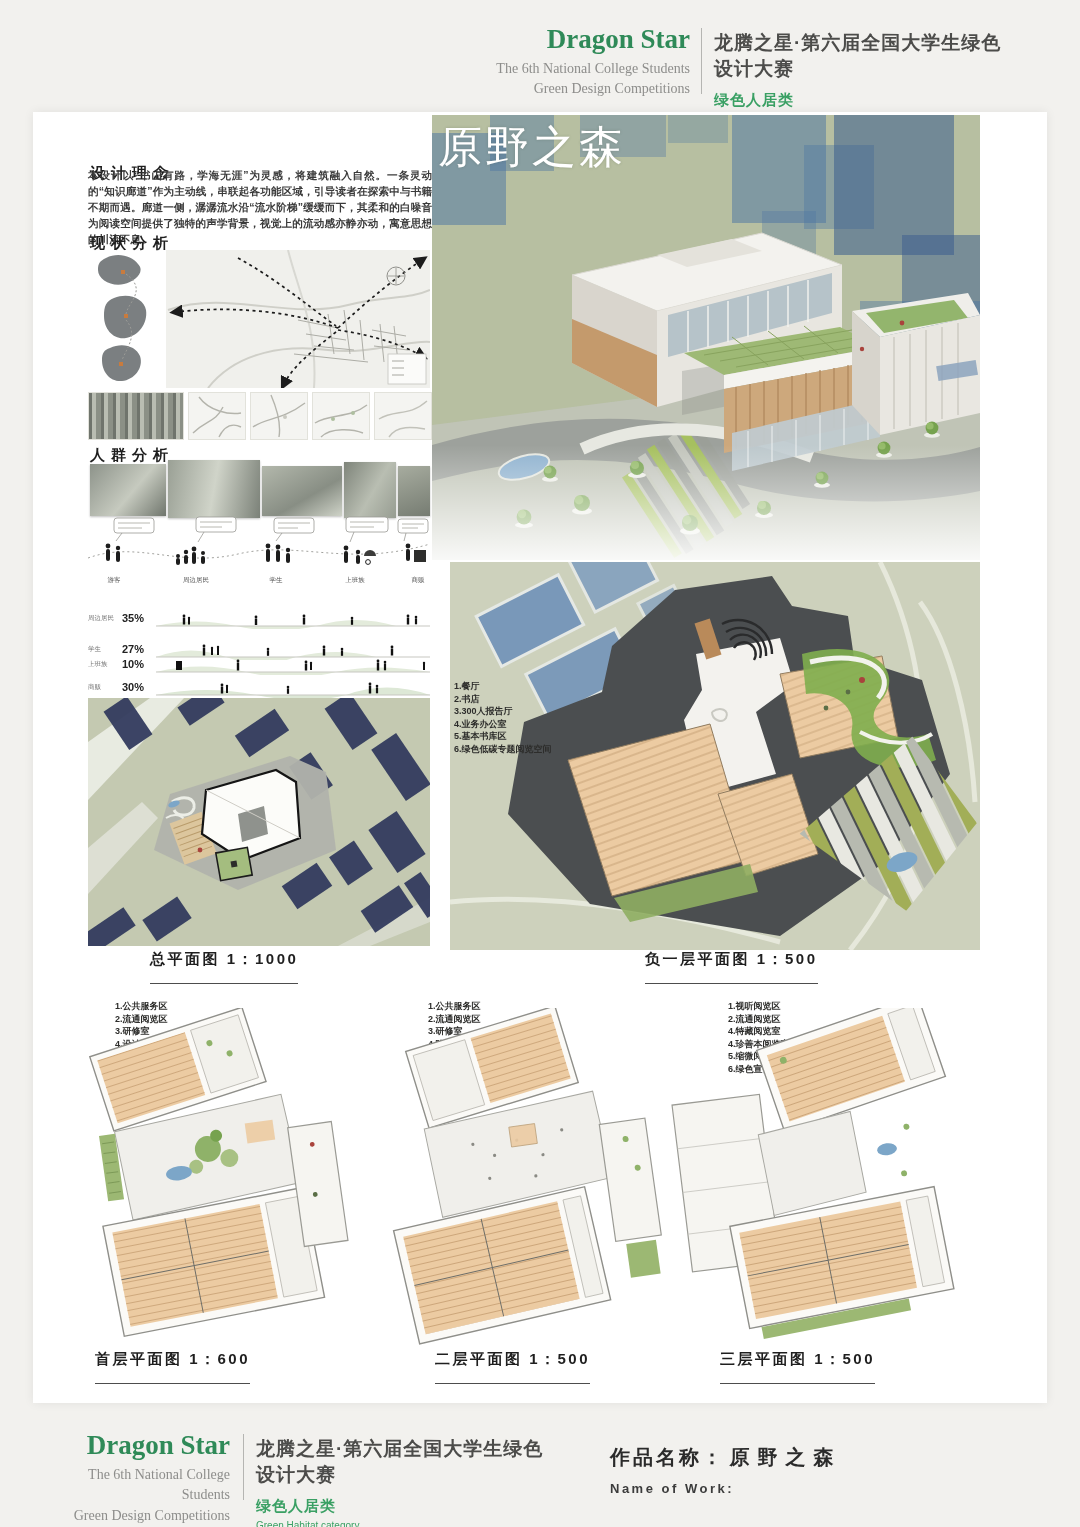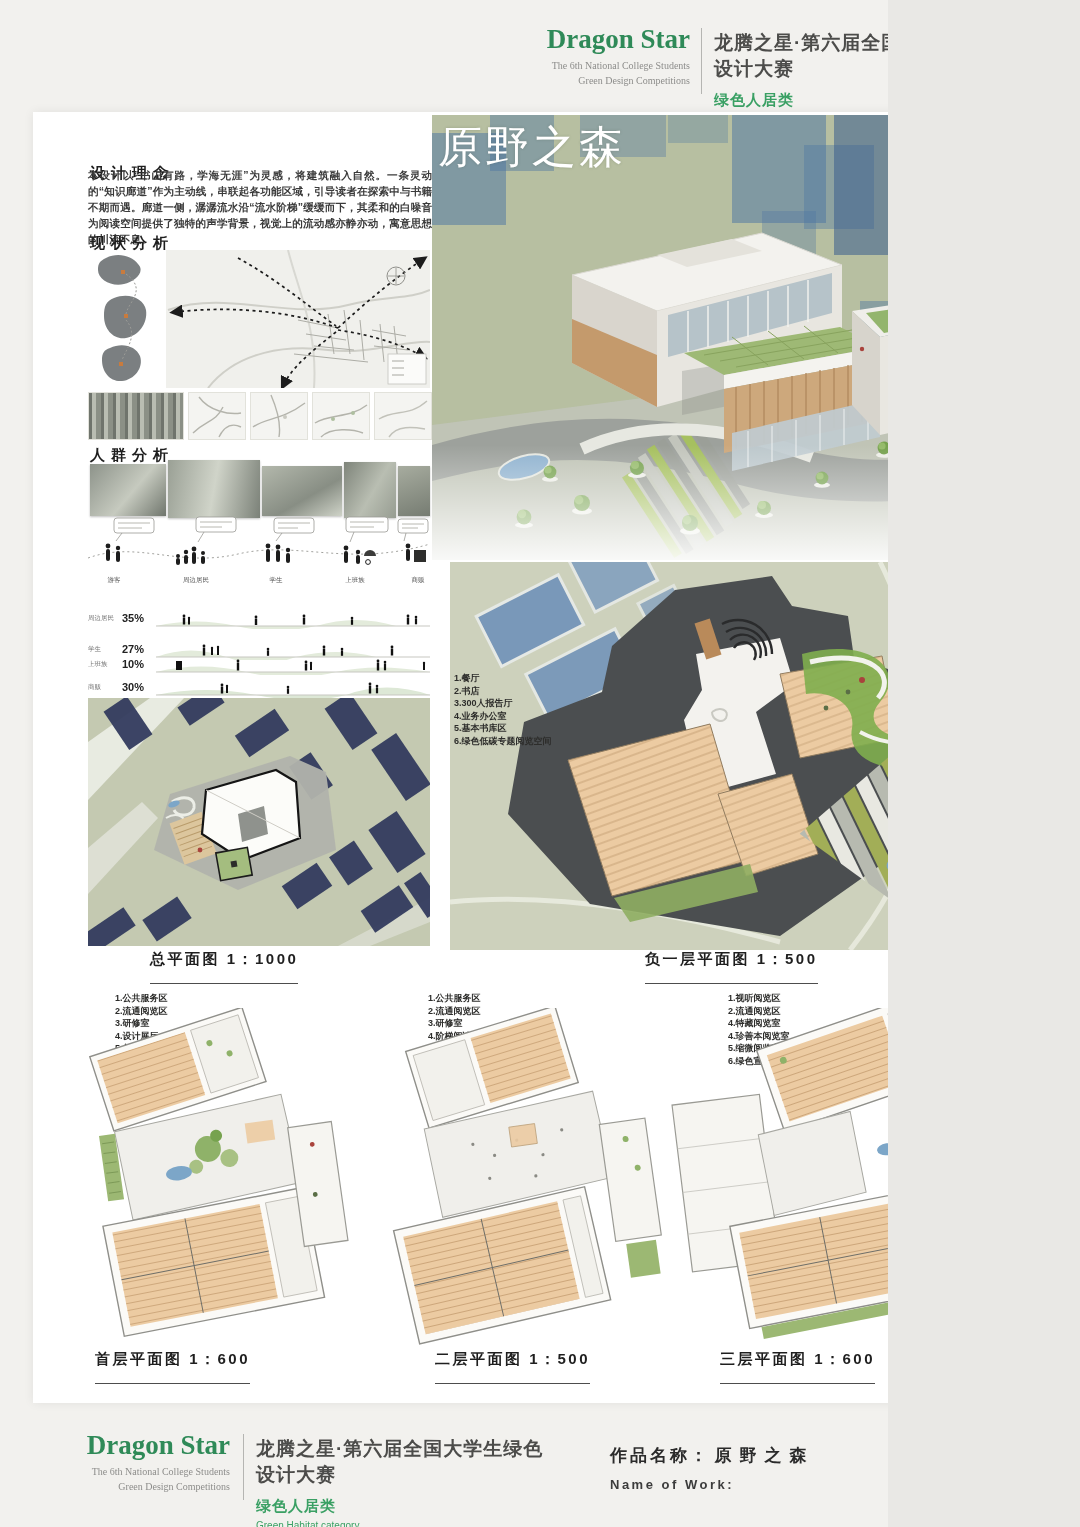--- a/index.html
+++ b/index.html
@@ -1,46 +1,46 @@
 <!DOCTYPE html>
 <html><head>
 <meta charset="utf-8">
 <style>
   html,body{margin:0;padding:0;background:#e9e8e5;}
-  #page{position:relative;width:888px;height:1527px;background:#f2f1ee;overflow:hidden;
+  #page{position:relative;width:1080px;height:1527px;background:#f2f1ee;overflow:hidden;
         font-family:"Liberation Sans",sans-serif;color:#222;}
   .abs{position:absolute;}
   
   .brand{font-family:"Liberation Serif",serif;font-weight:bold;color:#2f8a58;font-size:27px;line-height:1;}
-  .brand-sub{font-family:"Liberation Serif",serif;color:#8d8d8b;font-size:10px;line-height:1.45;text-align:right;}
+  .brand-sub{font-family:"Liberation Serif",serif;color:#8d8d8b;font-size:14px;line-height:1.45;text-align:right;}
   .vdiv{width:1px;background:#b5b5b2;}
   .comp-title{font-size:19px;font-weight:bold;color:#4c4c4a;letter-spacing:1px;}
   .cat-cn{font-size:15px;font-weight:bold;color:#3aa064;letter-spacing:1px;}
   .cat-en{font-size:10px;color:#3aa064;}
   
   #board{position:absolute;left:33px;top:112px;width:1014px;height:1291px;background:#ffffff;
          box-shadow:0 0 10px rgba(0,0,0,0.07);}
   .sec-head{font-size:15px;font-weight:bold;color:#1e1e1e;letter-spacing:6px;}
   .concept-body{width:344px;font-size:10.6px;font-weight:600;color:#3a3a3a;line-height:1.5;text-align:justify;}
   .caption{font-size:15px;font-weight:bold;color:#1f1f1f;letter-spacing:2.5px;border-bottom:1.5px solid #4d4d4d;padding-bottom:14px;}
-  .legend{font-size:9px;font-weight:bold;color:#2d2d2b;line-height:1.4;}
+  .legend{font-size:9px;font-weight:bold;color:#2d2d2b;line-height:1.4;margin-top:8px;}
   .legend span{display:block;}
   .grp-label{font-size:6.5px;color:#555;transform-origin:center;}
   .pct-label{font-size:6.5px;color:#777;display:inline-block;width:34px;}
   .pct-val{font-size:11px;font-weight:bold;color:#222;display:inline-block;width:34px;}
   .pct-row{position:absolute;left:0;display:flex;align-items:center;height:22px;}
   .ticks{font-size:5.5px;color:#666;word-spacing:5.4px;letter-spacing:0;}
   .photo{position:absolute;box-shadow:0 1px 2px rgba(0,0,0,.25);}
   .thumb{position:absolute;top:0;background:#f4f4f1;border:1px solid #e2e2db;}
   
   .hero-title{font-size:44px;color:#fff;letter-spacing:3px;line-height:1;text-shadow:0 0 3px rgba(60,70,50,.25);}
   .hero-sub{font-size:19.5px;color:#fff;letter-spacing:1.5px;border-bottom:2px solid rgba(255,255,255,.95);
             padding-bottom:3px;text-shadow:0 0 3px rgba(60,70,50,.25);}
   
-  .work-label{font-size:17px;font-weight:bold;color:#2b2b2b;letter-spacing:3px;}
+  .work-label{font-size:20px;font-weight:bold;color:#2b2b2b;letter-spacing:3px;}
   .work-en{font-size:13px;font-weight:bold;color:#3c3c3c;letter-spacing:2.5px;}
   svg{display:block;}
 </style>
 </head>
 <body>
 
 <div id="page">
 
   <div class="abs" style="left:420px;top:26px;width:270px;text-align:right;">
     <div class="brand">Dragon Star</div>
@@ -693,21 +693,21 @@
           <rect x="254" y="208" width="22" height="88" fill="#f2f1ec" stroke="#b9b7b0" stroke-width="0.8"></rect>
         </g>
 
         <rect x="92" y="306" width="150" height="12" fill="#9cb873" transform="rotate(-4 167 312)"></rect>
         <ellipse cx="238" cy="150" rx="10" ry="6" fill="#7ca6c8"></ellipse>
         <circle cx="260" cy="130" r="3" fill="#8fb269"></circle>
           <circle cx="252" cy="176" r="3" fill="#8fb269"></circle>
       </g>
     </svg>
   </div>
-  <div class="abs caption" style="left:720px;top:1350px;">三层平面图 1：600</div>
+  <div class="abs caption" style="left:720px;top:1350px;">三层平面图 1：500</div>
 
   <div class="abs" style="left:60px;top:1432px;width:170px;text-align:right;">
     <div class="brand">Dragon Star</div>
     <div class="brand-sub" style="margin-top:6px;">The 6th National College Students</div>
     <div class="brand-sub">Green Design Competitions</div>
   </div>
   <div class="abs vdiv" style="left:243px;top:1434px;height:66px;"></div>
   <div class="abs" style="left:256px;top:1436px;width:300px;">
     <div class="comp-title">龙腾之星·第六届全国大学生绿色设计大赛</div>
     <div class="cat-cn" style="margin-top:9px;">绿色人居类</div>

